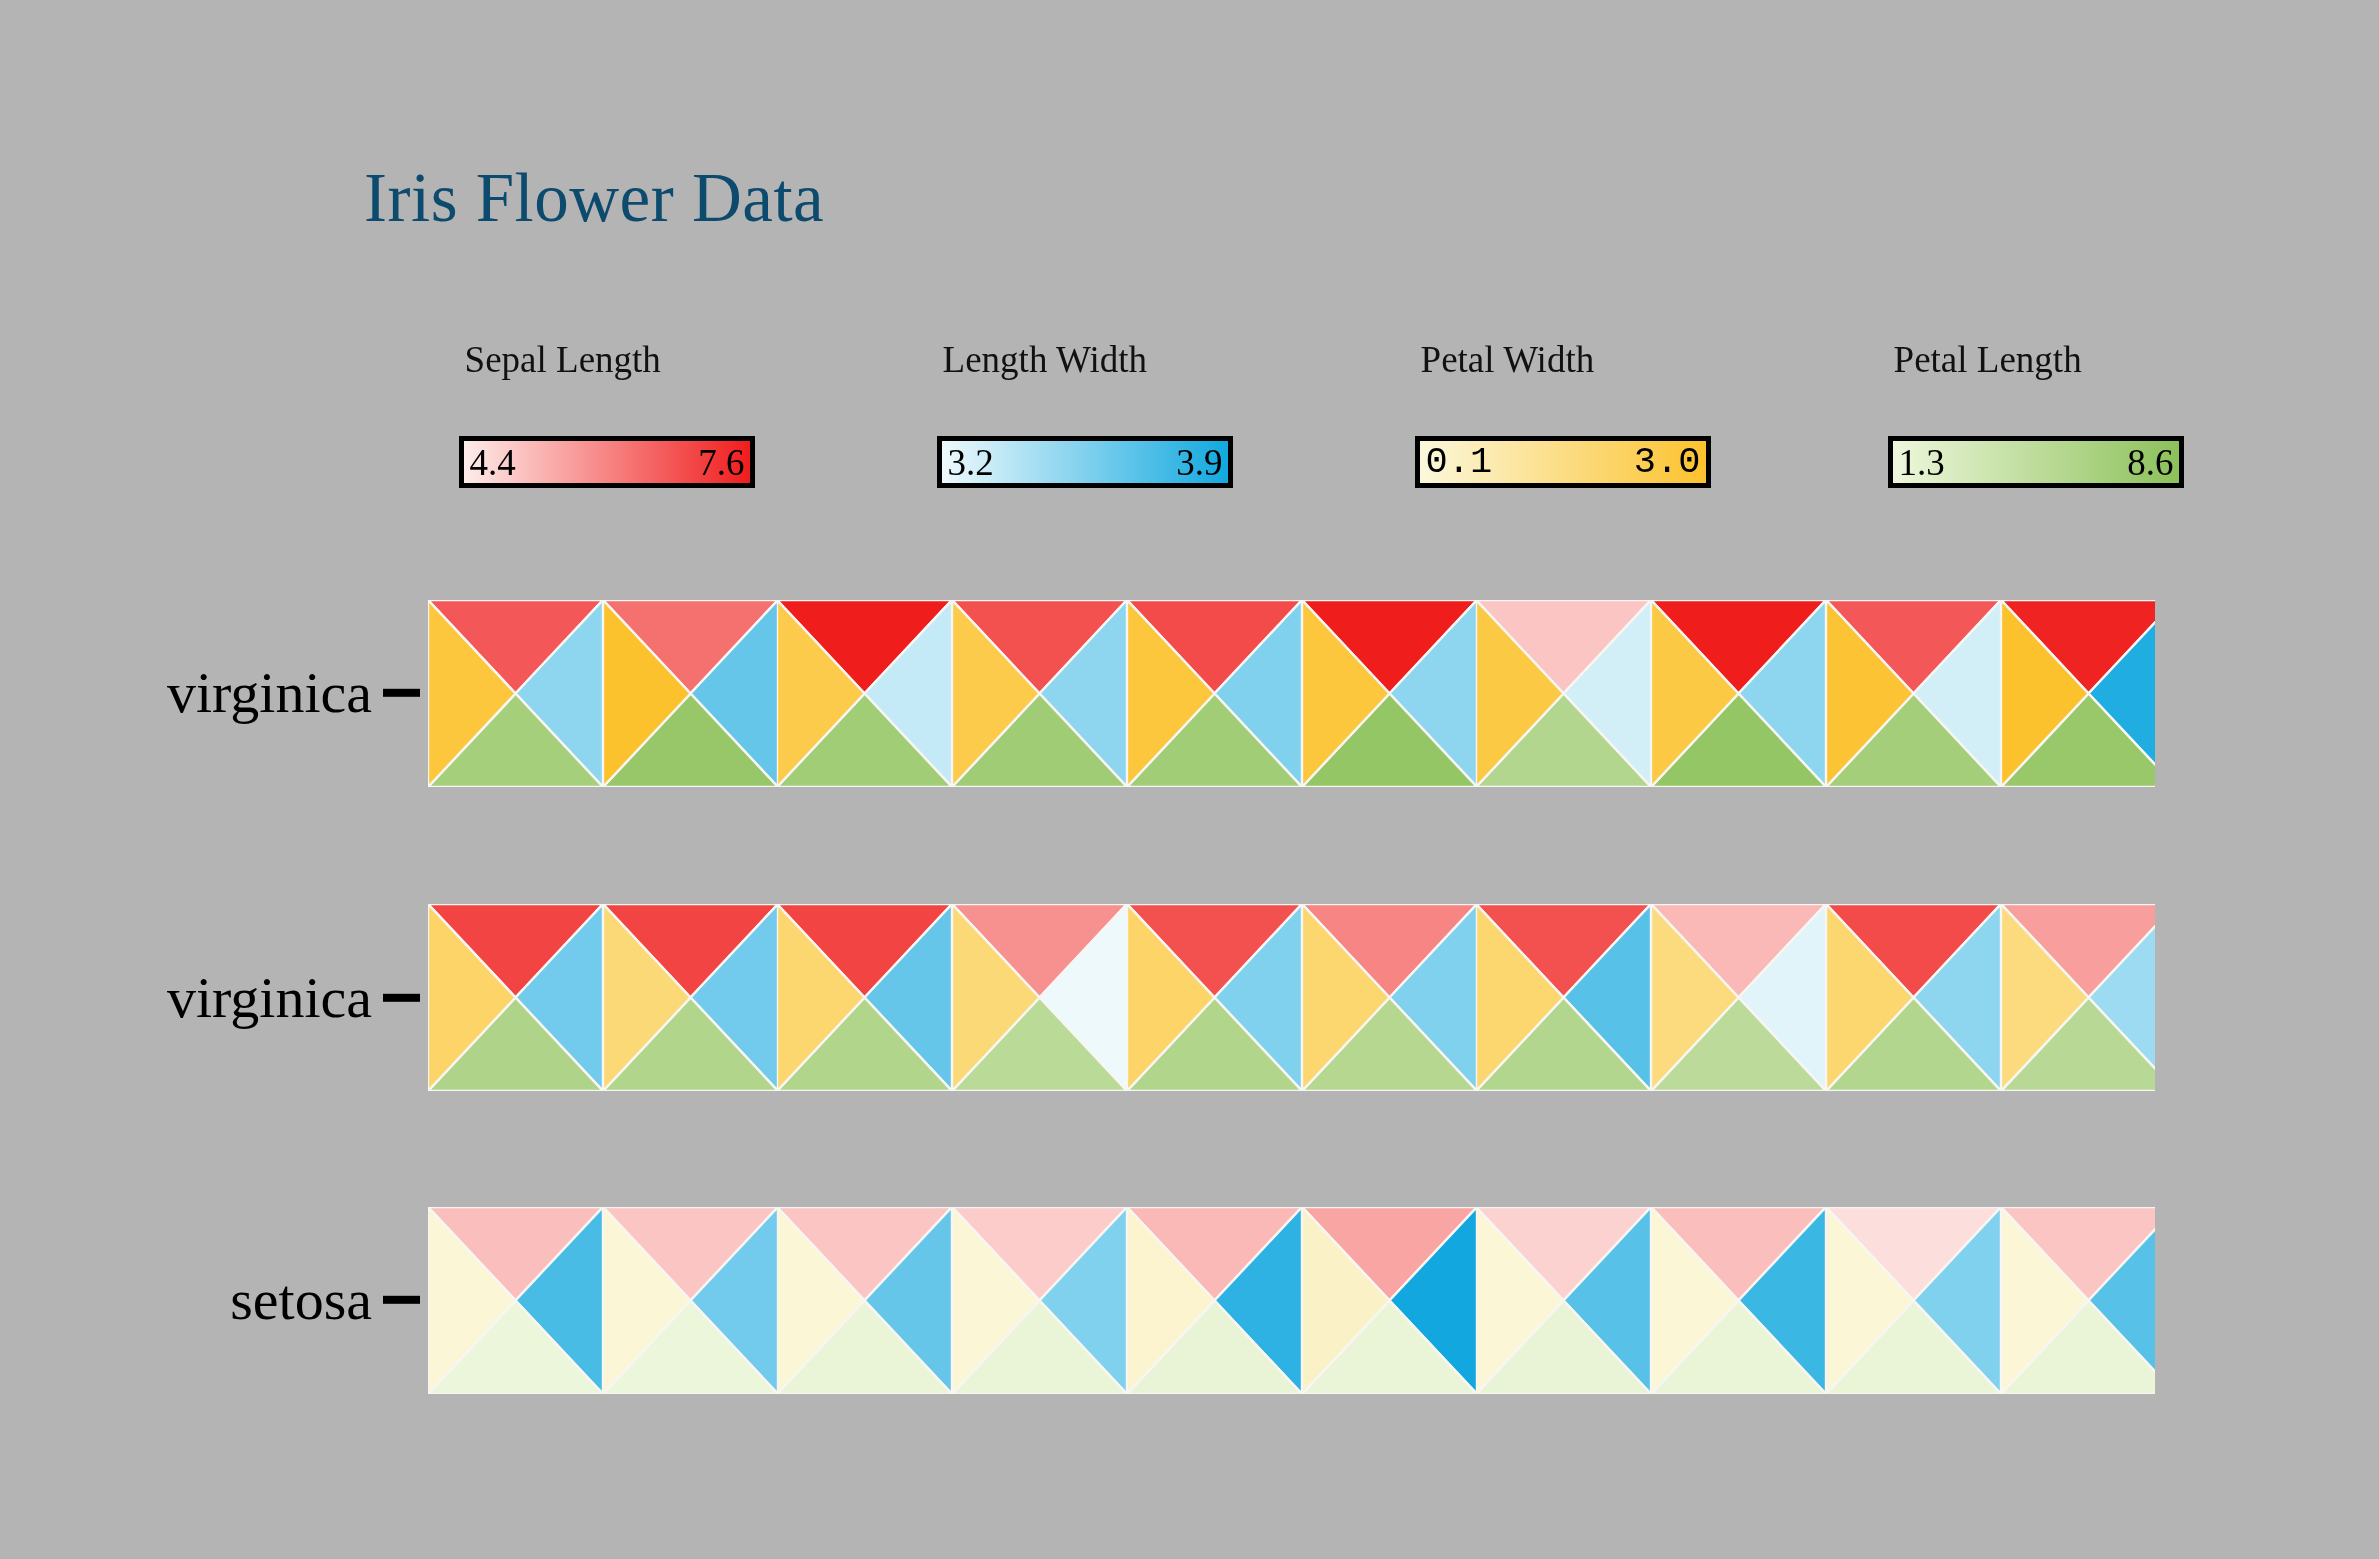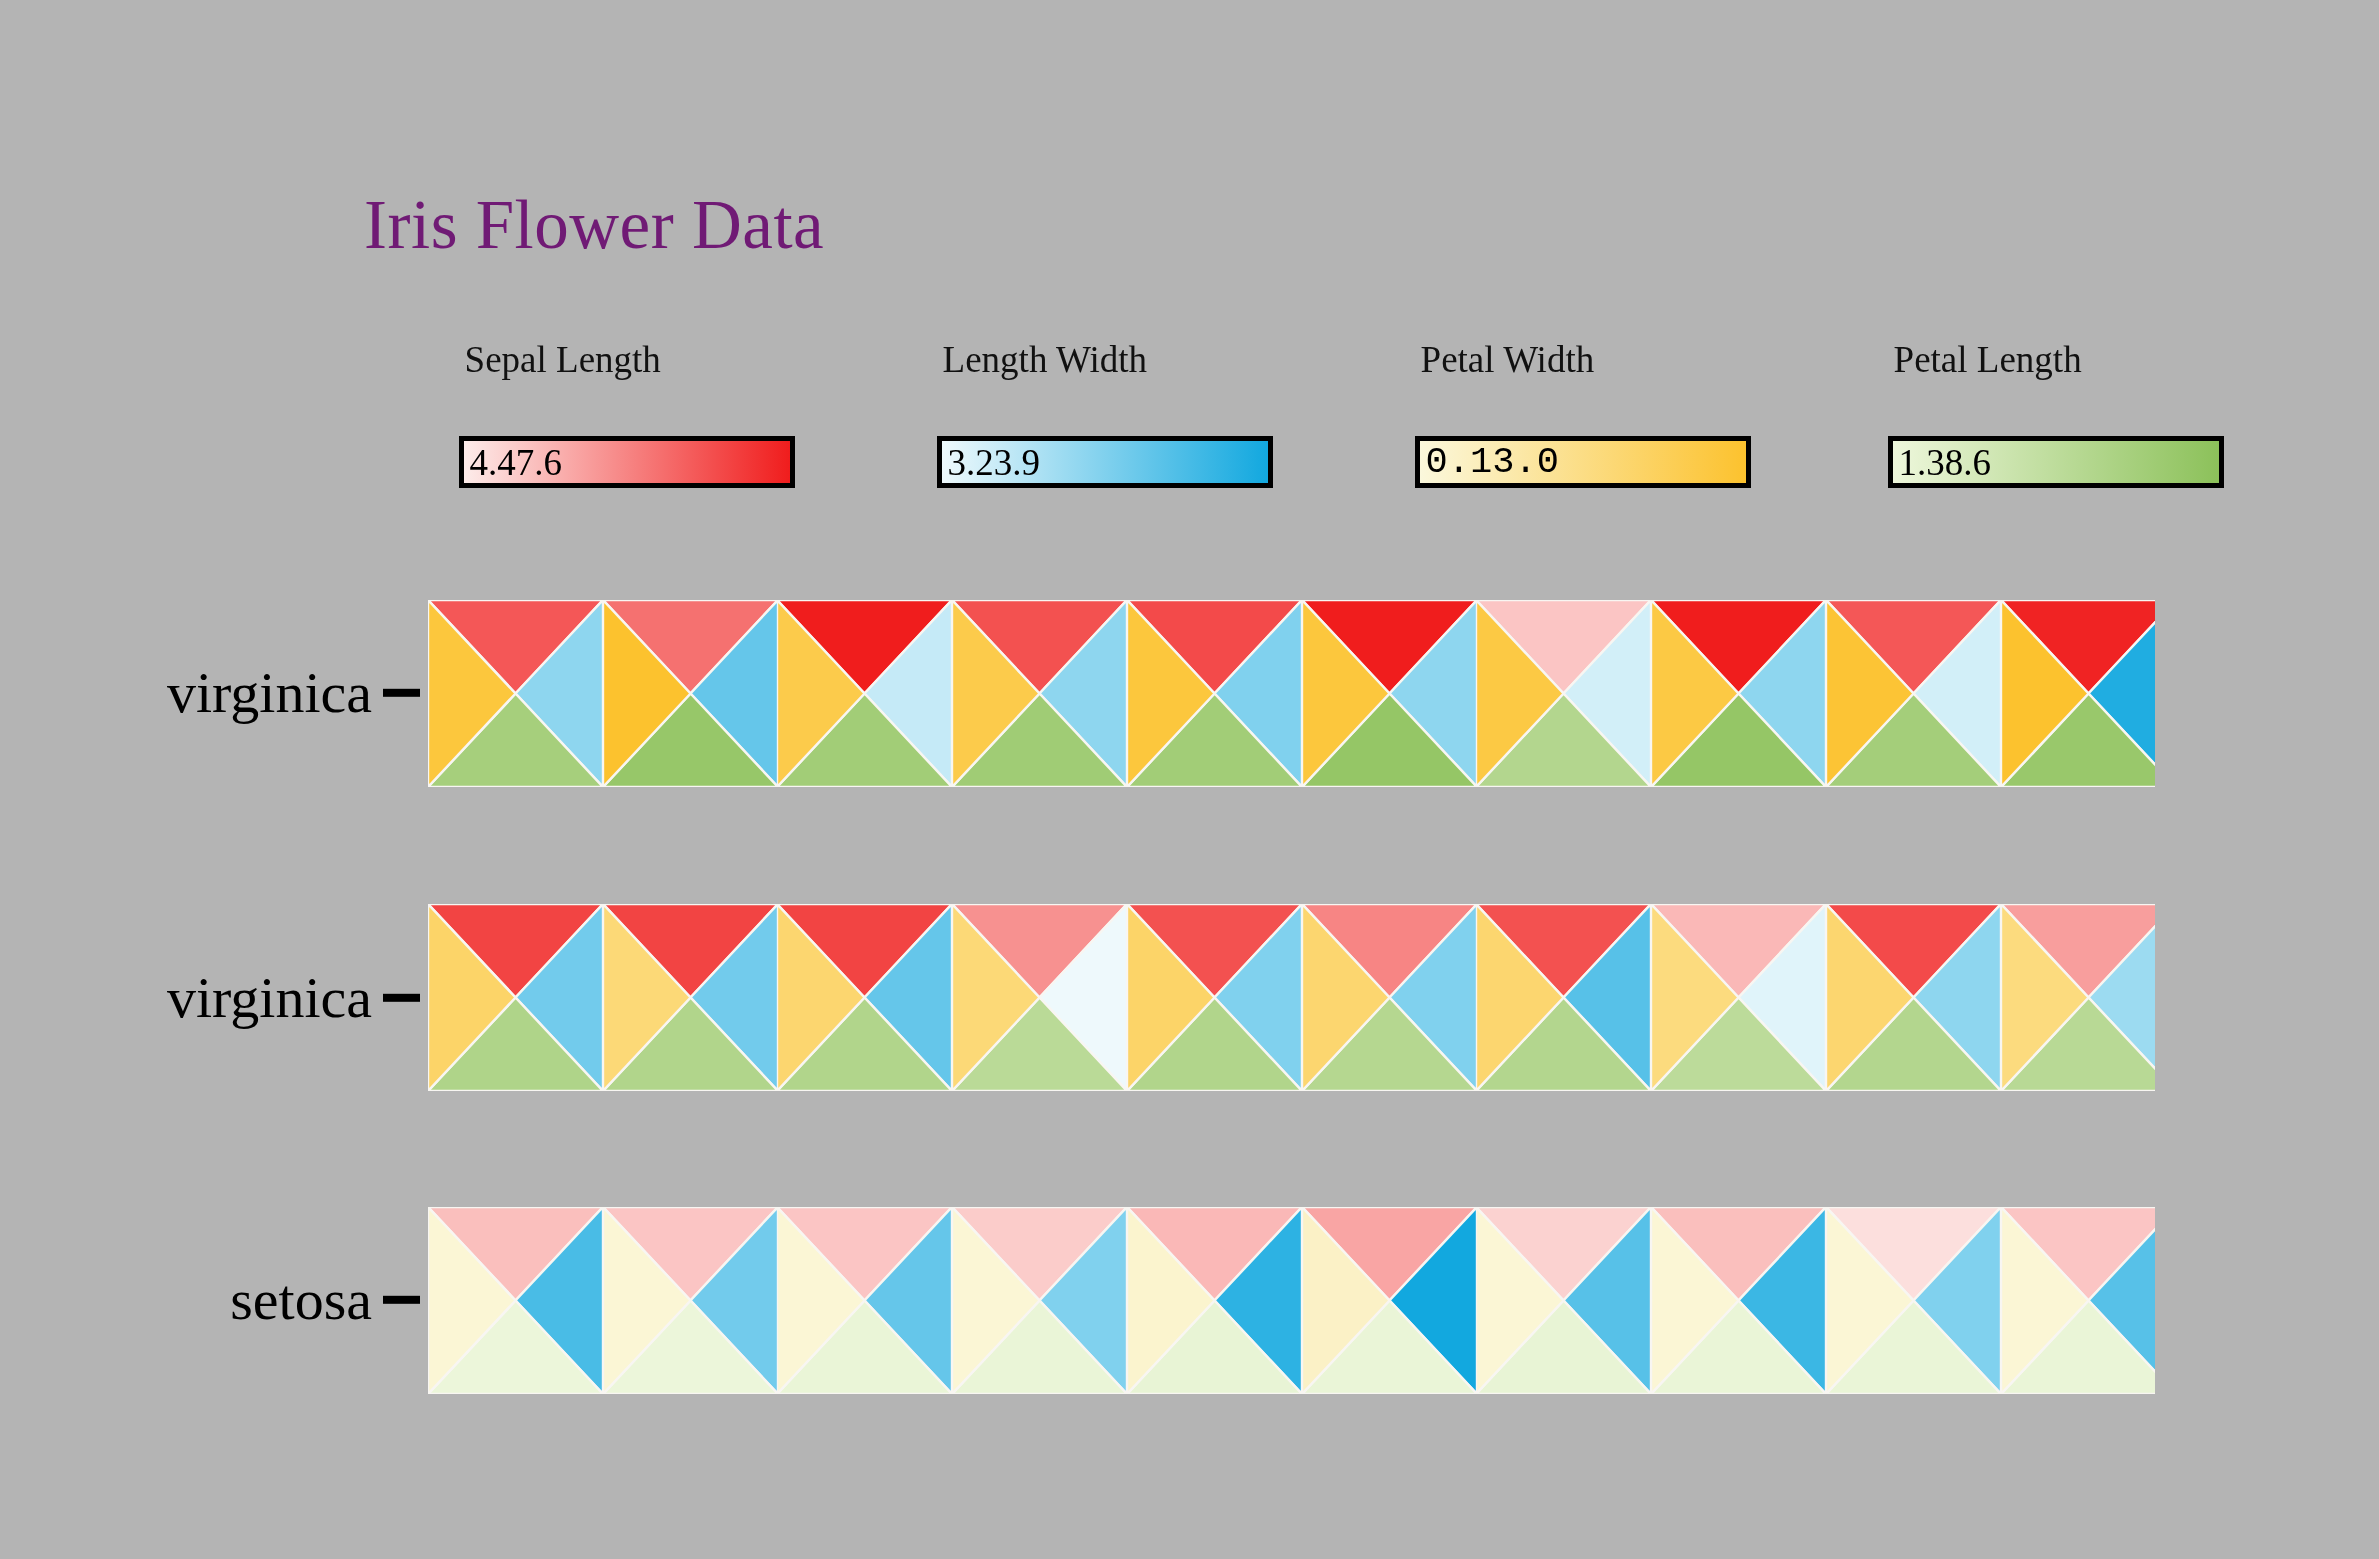--- a/index.html
+++ b/index.html
@@ -15,51 +15,51 @@
     font-family: "Liberation Serif", "DejaVu Serif", serif;
     -webkit-font-smoothing: antialiased;
   }
 
   
   #title {
     position: absolute;
     left: 364px;
     top: 164px;
     font-size: 69px;
-    color: #701a75;
+    color: #0c4a6e;
     letter-spacing: 0.5px;
     white-space: nowrap;
     line-height: 1;
-    margin-top: 27px;
   }
 
   
   .legend {
     position: absolute;
     width: 296px;
   }
   .legend-title {
     position: absolute;
     left: 5.6px;
     bottom: 58px;
     font-size: 37px;
     color: #111111;
     white-space: nowrap;
     line-height: 1;
   }
   .legend-bar {
     position: absolute;
     left: 0;
     top: 0;
-    width: 336px;
+    width: 296px;
     height: 52px;
     border: 5.6px solid #000000;
     box-sizing: border-box;
     display: flex;
     align-items: center;
+    justify-content: space-between;
     padding: 0 5.6px;
   }
   .legend-min, .legend-max {
     font-size: 37px;
     color: #000000;
     line-height: 1;
     position: relative;
     z-index: 2;
     white-space: nowrap;
   }

